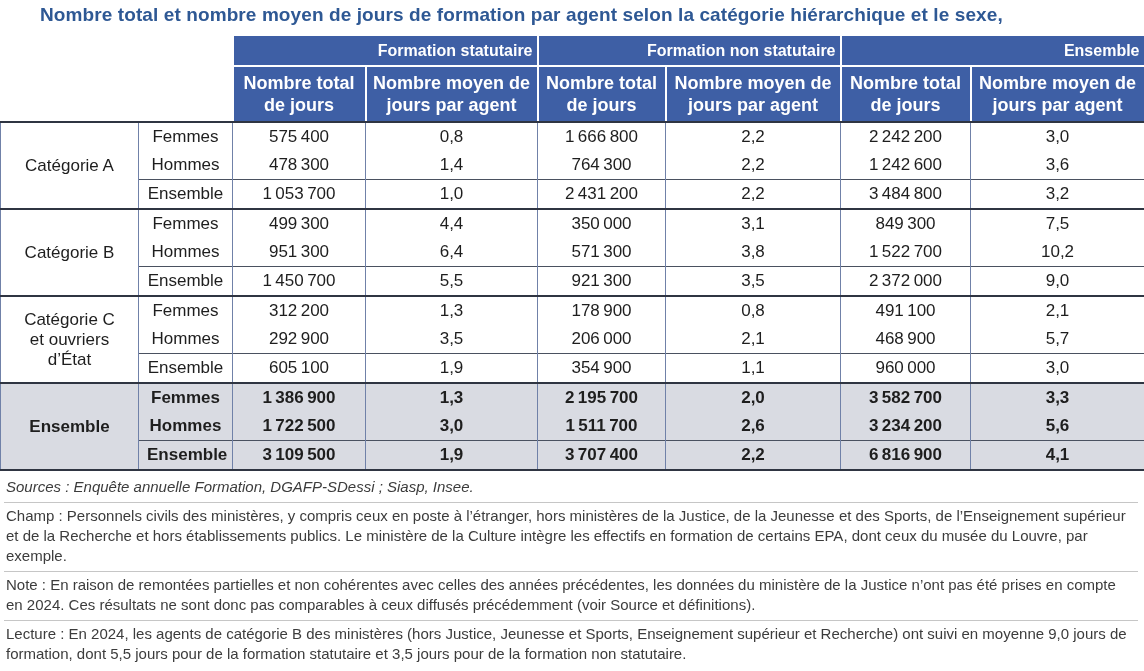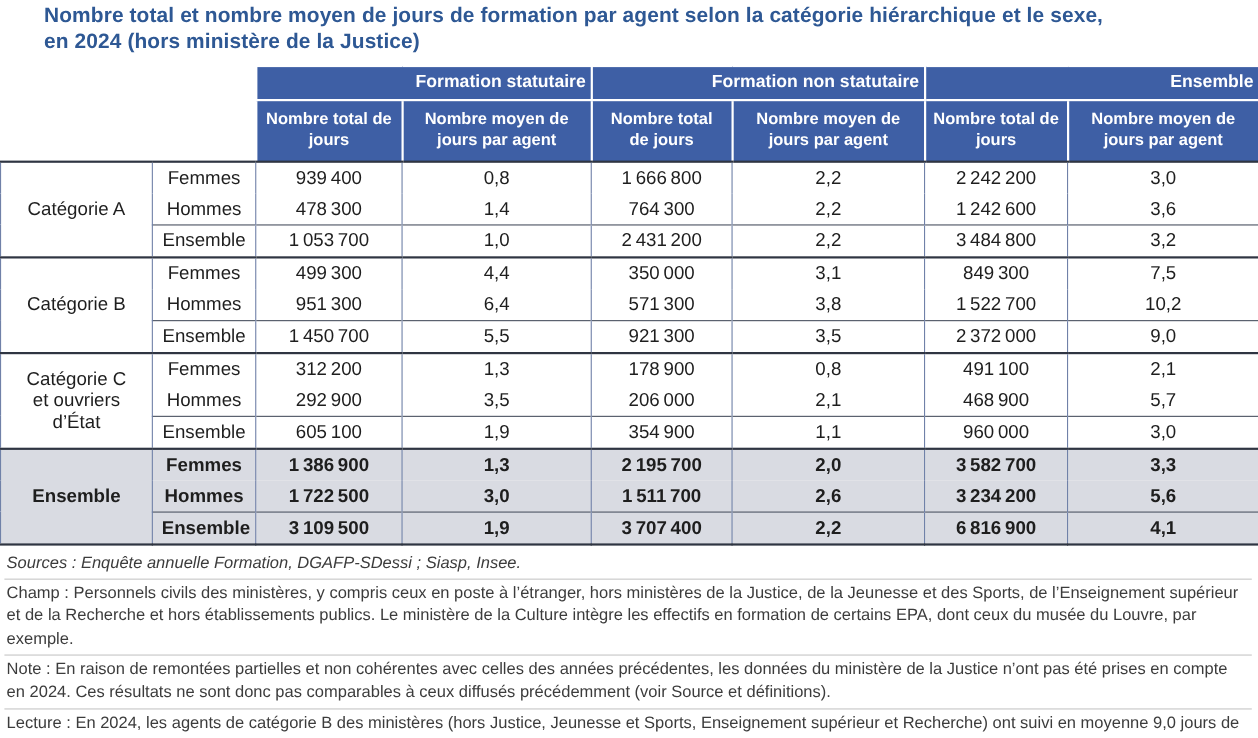--- a/index.html
+++ b/index.html
@@ -21,21 +21,21 @@
     border-bottom:2px solid var(--grid-dark);
   }
   th.spacer{border:none;background:#FFFFFF;}
   th.group{
     background:var(--header-bg);color:var(--header-text);
     font-size:16px;font-weight:700;height:29px;border:2px solid #FFFFFF;
     text-align:right;padding:0 4px;
   }
   th.sub{
     background:var(--header-bg);color:var(--header-text);
-    font-size:15px;font-weight:700;height:50px;line-height:1.25;
+    font-size:18px;font-weight:700;height:50px;line-height:1.25;
     border:2px solid #FFFFFF;border-bottom:2px solid var(--grid-dark);
     text-align:center;padding:2px 6px;
   }
   tbody td{
     font-size:17px;color:var(--body-text);text-align:center;height:28px;
     padding:0 8px;background:#FFFFFF;
     border-left:1px solid var(--grid-vertical);border-right:1px solid var(--grid-vertical);
   }
   tbody td.cat{padding:0 20px;line-height:1.15;}
   tr.row-ensemble td{border-top:1px solid var(--grid-thin);}
@@ -47,21 +47,21 @@
     border-top:1px solid var(--note-divider);
   }
   .note:first-child{border-top:none;}
   .note.italic{font-style:italic;}
 </style>
 </head>
 <body>
 
 <div class="page">
 
-  <h1 class="title"><span>Nombre total et nombre moyen de jours de formation par agent selon la catégorie hiérarchique et le sexe,</span><br><span>en 2024 (hors ministère de la Justice)</span></h1>
+  <h1 class="title"><span>Nombre total et nombre moyen de jours de formation par agent selon la catégorie hiérarchique et le sexe,</span><br></h1>
 
   <table class="datatable">
     <colgroup>
       <col style="width:138px">
         <col style="width:94px">
       <col style="width:133px">
         <col style="width:172px">
       <col style="width:128px">
         <col style="width:175px">
       <col style="width:130px">
@@ -81,21 +81,21 @@
         <th class="sub">Nombre total de jours</th>
         <th class="sub">Nombre moyen de jours par agent</th>
         <th class="sub">Nombre total de jours</th>
         <th class="sub">Nombre moyen de jours par agent</th>
       </tr>
     </thead>
     <tbody id="table-body">
         <tr class="group-first ">
           <td class="cat" rowspan="3">Catégorie A</td>
           <td class="sex">Femmes</td>
-          <td class="val">939 400</td>
+          <td class="val">575 400</td>
           <td class="val">0,8</td>
           <td class="val">1 666 800</td>
           <td class="val">2,2</td>
           <td class="val">2 242 200</td>
           <td class="val">3,0</td>
         </tr>
         <tr class="">
           <td class="sex">Hommes</td>
           <td class="val">478 300</td>
           <td class="val">1,4</td>

